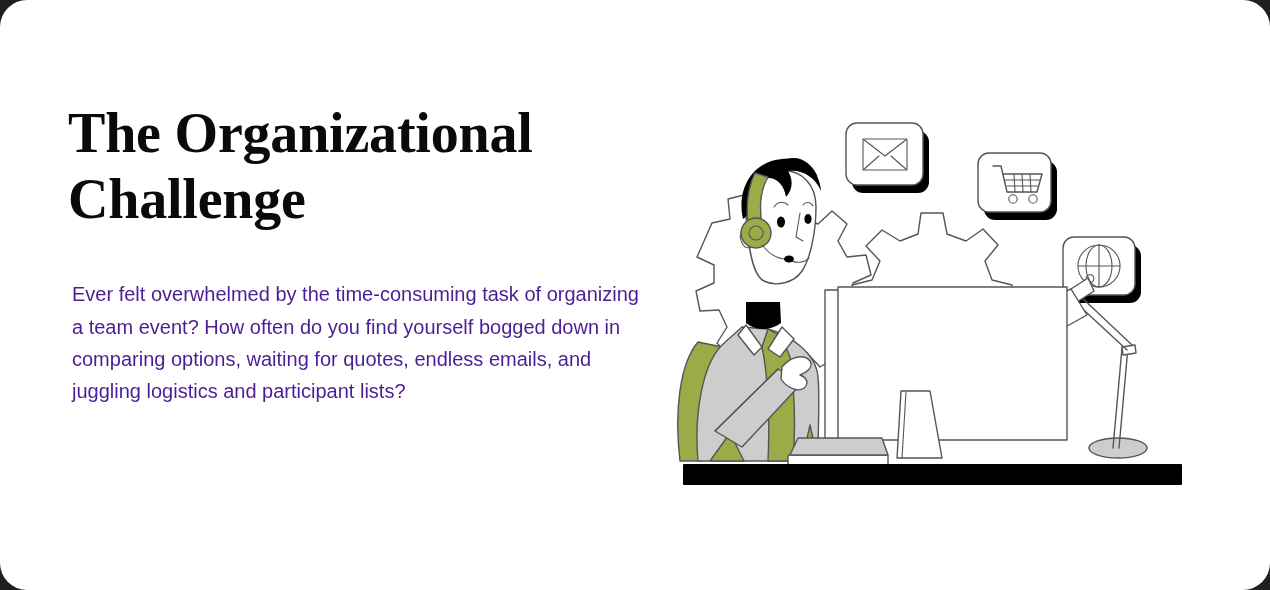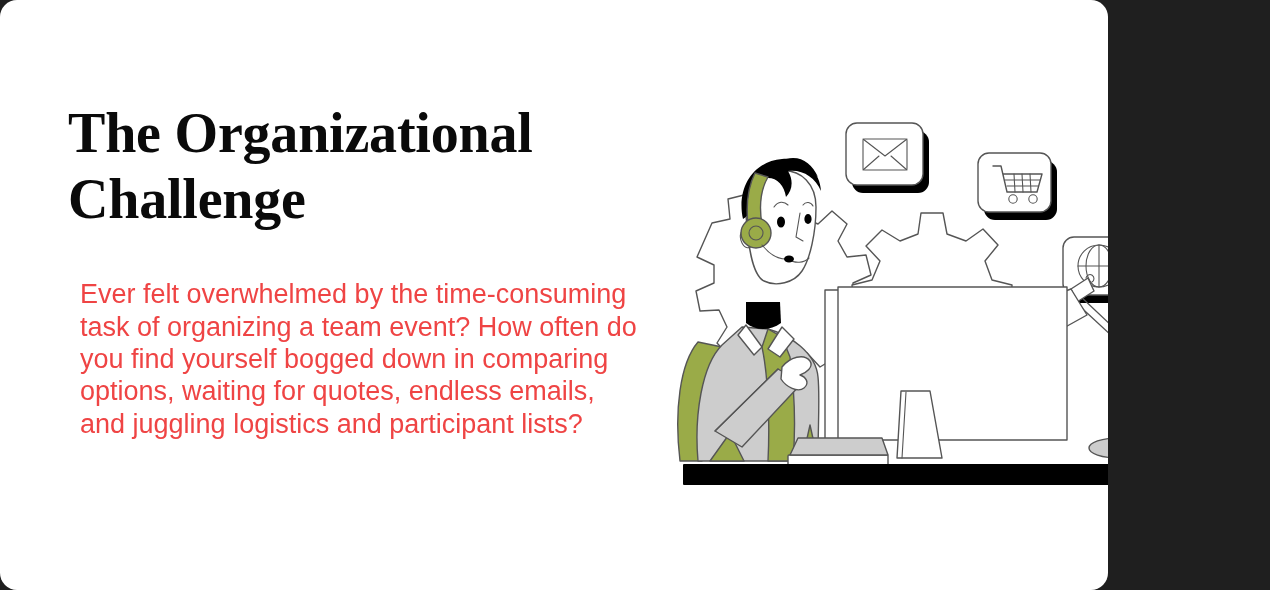--- a/index.html
+++ b/index.html
@@ -7,24 +7,24 @@
     padding: 0;
     background: #1f1f1f;
   }
   body {
     width: 1270px;
     height: 590px;
     overflow: hidden;
   }
   .page {
     position: relative;
-    width: 1108px;
+    width: 1270px;
     height: 590px;
     background: #ffffff;
-    border-radius: 17px;
+    border-radius: 27px;
     overflow: hidden;
     box-sizing: border-box;
     padding-left: 20px;
   }
 
   
   .text-col {
     position: absolute;
     left: 68px;
     top: 100px;
@@ -36,24 +36,24 @@
     font-size: 56px;
     line-height: 1.18;
     letter-spacing: -0.2px;
     color: #0a0a0a;
     margin: 0;
     max-width: 520px;
   }
   .body-copy {
     font-family: "Liberation Sans", "DejaVu Sans", sans-serif;
     font-weight: 400;
-    font-size: 27px;
+    font-size: 20px;
     line-height: 32.4px;
-    color: #ef4444;
-    margin: 12px;
+    color: #4c1d95;
+    margin: 4px;
     margin-top: 46px;
     max-width: 580px;
   }
 
   
   .illustration {
     position: absolute;
     left: 650px;
     top: 95px;
     width: 545px;

